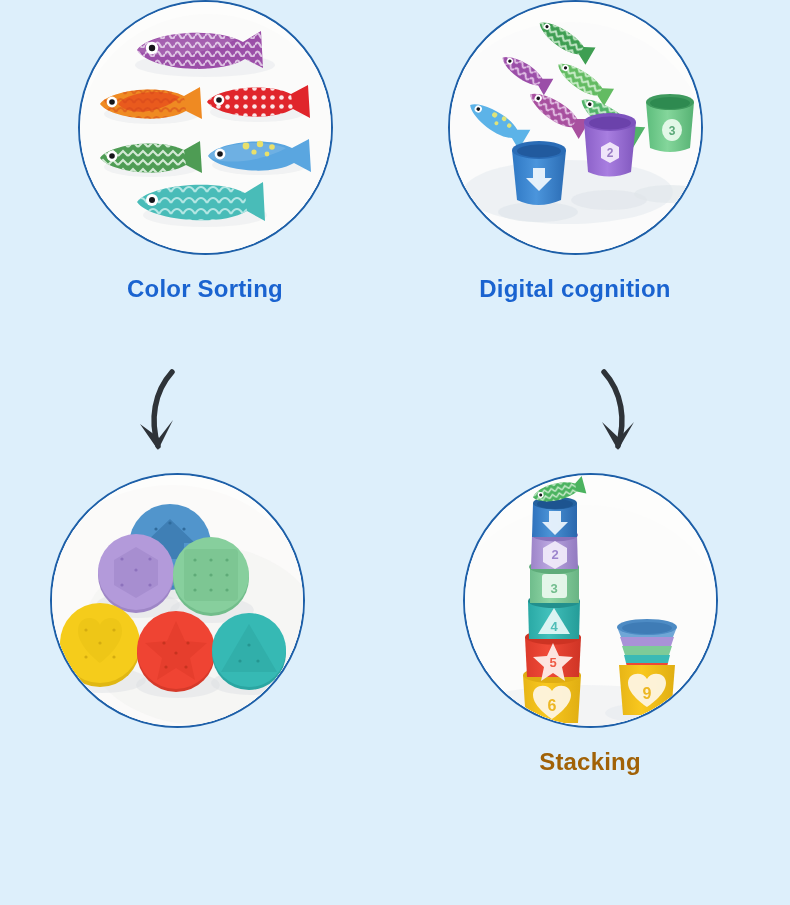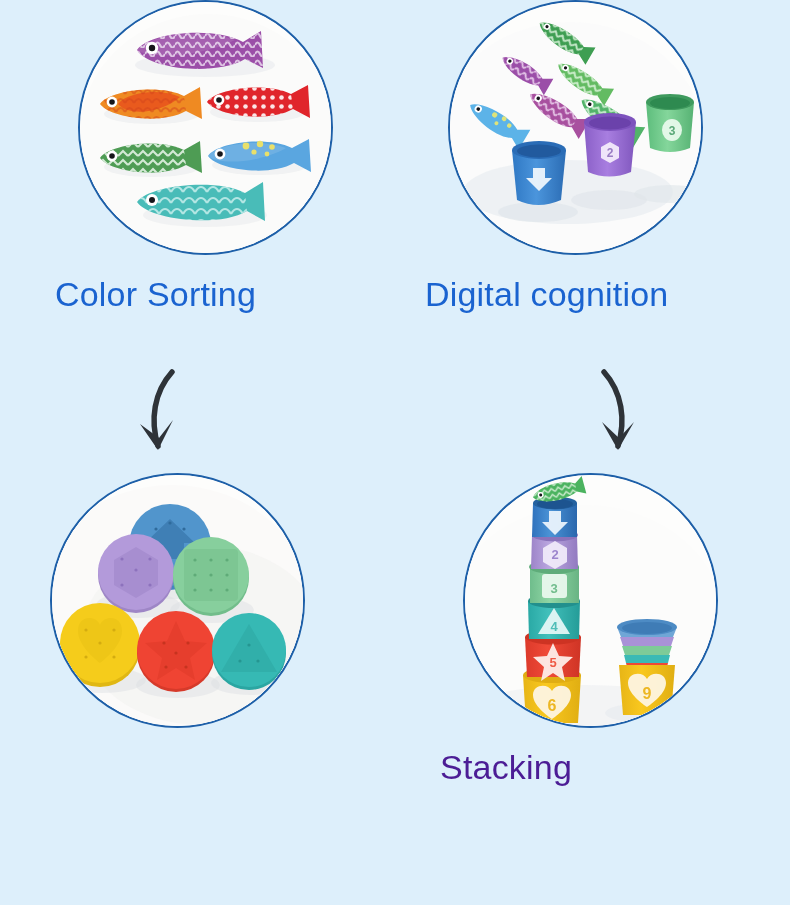--- a/index.html
+++ b/index.html
@@ -25,24 +25,24 @@
     margin:0 auto;
     border-radius:50%;
     background:#fdfdfc;
     border:2px solid #1d5fa8;
     box-sizing:border-box;
     overflow:hidden;
   }
   .bubble .scene{position:absolute;inset:0;}
 
   .caption{
-    text-align:left;
+    text-align:center;
     margin-top:20px;
-    font-size:34px;
-    font-weight:normal;
+    font-size:24px;
+    font-weight:bold;
     color:#1a63d0;
     letter-spacing:.2px;
     white-space:nowrap;
   }
 
   
   .arrow{position:absolute;}
   .arrow.left{left:128px;top:368px;}
   .arrow.right{left:578px;top:368px;}
 </style>
@@ -477,16 +477,16 @@
               <path d="M161 188 L203 188 L201 196 L163 196 Z" fill="#ee4836"></path>
 
               <path d="M154 190 L210 190 L206 240 L158 240 Z" fill="url(#gY)"></path>
               <path d="M182 204 C178 196, 163 197, 163 208 C163 220, 182 232, 182 232 C182 232, 201 220, 201 208 C201 197, 186 196, 182 204 Z" fill="#fdf4e1" opacity=".95"></path>
               <text x="182" y="224" font-family="Liberation Sans, sans-serif" font-size="16" font-weight="bold" fill="#edb724" text-anchor="middle">9</text>
             </g>
           </g>
         </svg>
       </div>
     </div>
-    <div class="caption" style="color: #4c1d95;">Stacking</div>
+    <div class="caption" style="color: #a16207;">Stacking</div>
   </div>
 
 </div>
 
 </body></html>

